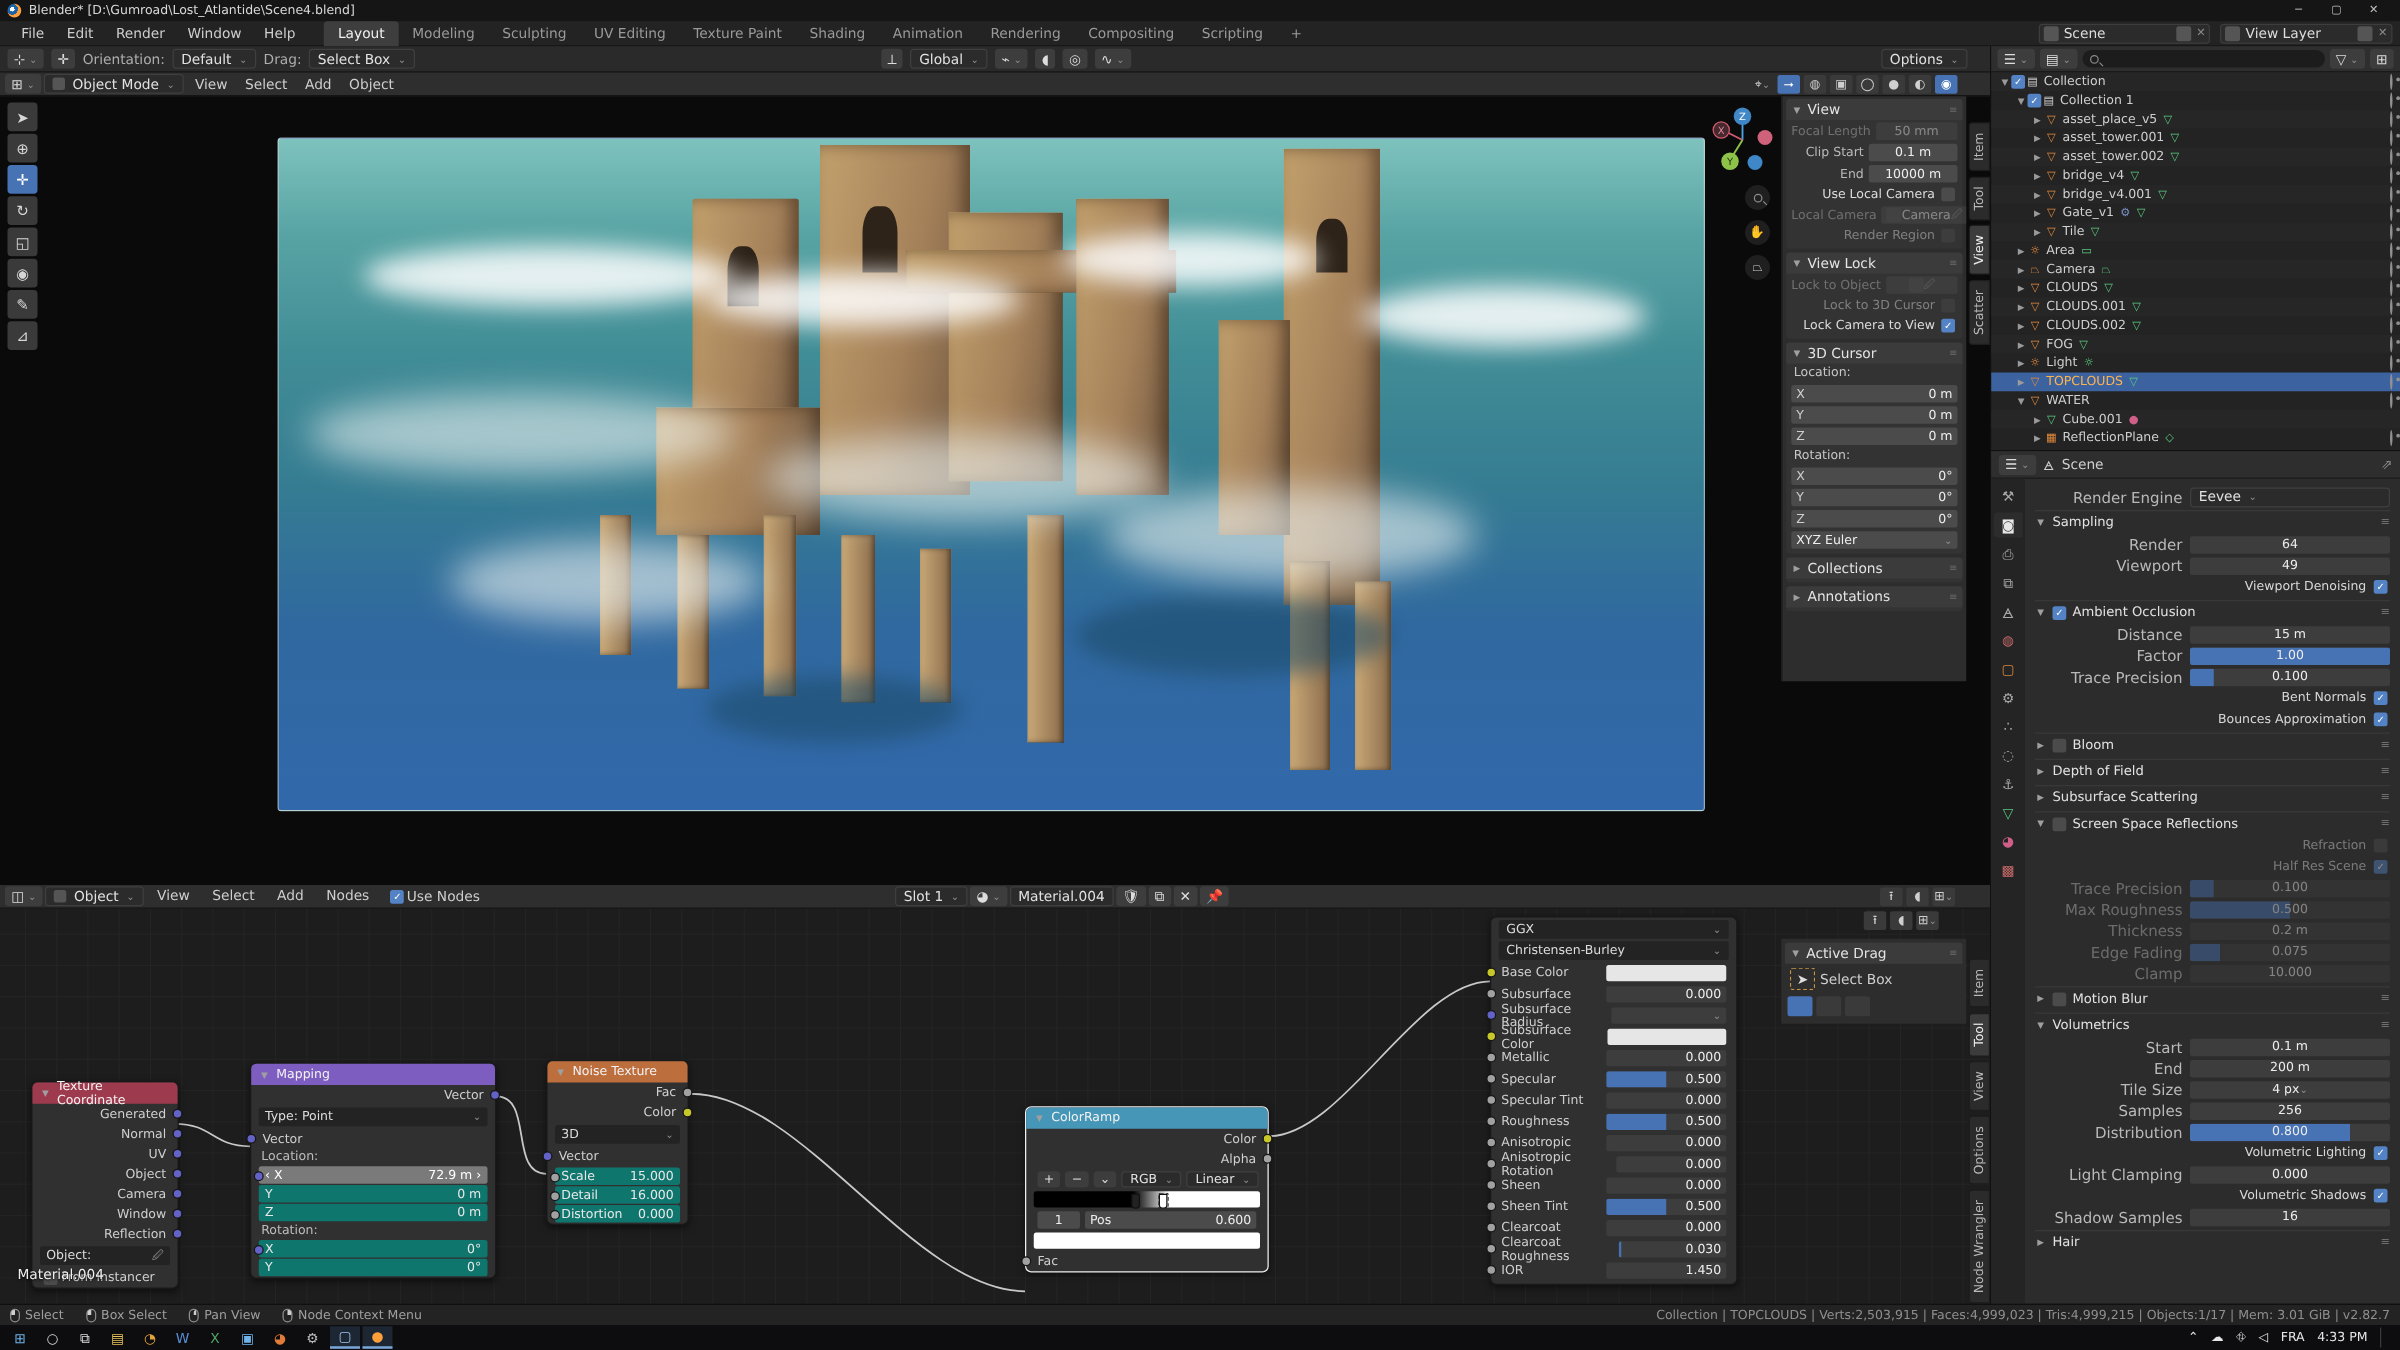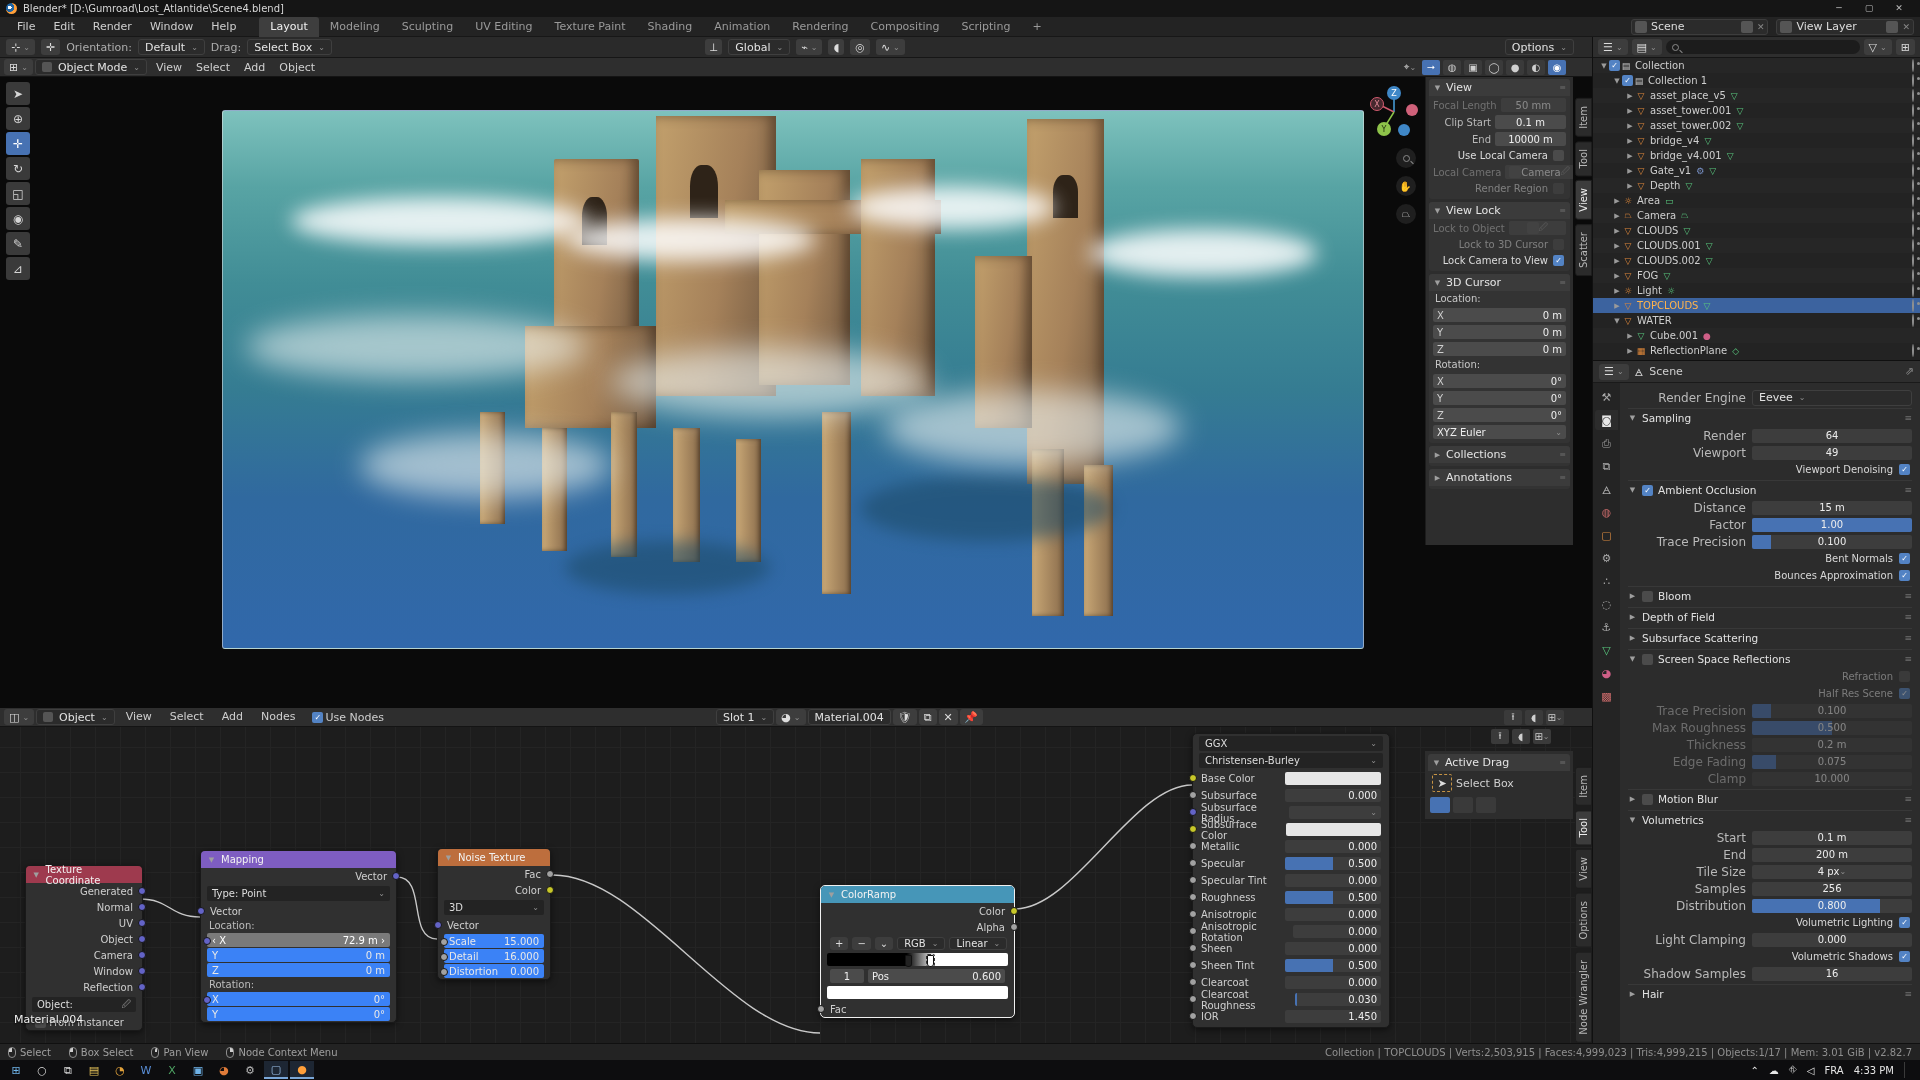--- a/index.html
+++ b/index.html
@@ -87,21 +87,21 @@
   #ne-canvas{position:absolute;left:0;top:19px;width:100%;height:316px;overflow:hidden;
     background-image:linear-gradient(#242424 1px,transparent 1px),linear-gradient(90deg,#242424 1px,transparent 1px);background-size:25px 25px;background-position:-5px -5px}
   .node{position:absolute;background:#303030;border:1px solid #191919;border-radius:5px;box-shadow:0 2px 6px rgba(0,0,0,.5);font-size:10px}
   .node.sel{border-color:#f0f0f0}
   .nhead{height:17px;border-radius:4px 4px 0 0;display:flex;align-items:center;gap:5px;padding:0 6px;color:#f2f2f2}
   .nrow{position:relative;height:16px;display:flex;align-items:center;padding:0 9px;color:#cfcfcf}
   .nrow.out{justify-content:flex-end}
   .sock{position:absolute;width:8px;height:8px;border-radius:50%;border:1px solid #161616;top:4px}
   .sock.L{left:-4px}.sock.R{right:-4px}
   .s-vec{background:#6363c7}.s-col{background:#c7c729}.s-flt{background:#a1a1a1}
-  .ninput{margin:1px 6px;height:14px;background:#3b82f6;border-radius:2px;display:flex;align-items:center;justify-content:space-between;padding:0 5px;color:#e8e8e8;position:relative}
+  .ninput{margin:1px 6px;height:14px;background:#0f766e;border-radius:2px;display:flex;align-items:center;justify-content:space-between;padding:0 5px;color:#e8e8e8;position:relative}
   .ninput.selfield{background:#7a7a7a;color:#fff}
   .ndrop{margin:2px 6px;height:15px;background:#232323;border-radius:2px;display:flex;align-items:center;justify-content:space-between;padding:0 5px;color:#ddd}
   .nsub{padding:1px 8px;color:#bdbdbd}
   #bsdf{position:absolute;left:1192px;top:6px;width:198px;background:#303030;border:1px solid #191919;border-left:1px solid #191919;font-size:10px;padding-bottom:2px}
   .brow{position:relative;height:17px;display:flex;align-items:center;justify-content:space-between;padding:0 8px;color:#cfcfcf}
   .bslider{position:relative;width:96px;height:13px;background:#3d3d3d;border-radius:2px;overflow:hidden;display:flex;align-items:center;justify-content:flex-end;padding:0 4px;color:#eee}
   .bfill{position:absolute;left:0;top:0;bottom:0;background:#4772b3}
   .bval{position:relative}
   .bswatch{width:96px;height:13px;border-radius:2px;background:#e6e6e6}
   .bdrop{margin:2px 6px;height:15px;background:#232323;border-radius:2px;display:flex;align-items:center;justify-content:space-between;padding:0 6px;color:#ddd}
@@ -847,21 +847,21 @@
           <span class="olexp">▶</span>
           <span class="olic" style="color: rgb(224, 136, 58);">▽</span>
           <span class="oltxt">Gate_v1</span>
           <span class="badge" style="color: rgb(122, 147, 201);">⚙</span>
           <span class="badge" style="color: rgb(89, 201, 127);">▽</span>
           <span class="oleye"><span class="eye"></span></span>
         </div>
         <div class="olrow" style="padding-left: 32px;">
           <span class="olexp">▶</span>
           <span class="olic" style="color: rgb(224, 136, 58);">▽</span>
-          <span class="oltxt">Depth</span>
+          <span class="oltxt">Tile</span>
           <span class="badge" style="color: rgb(89, 201, 127);">▽</span>
           <span class="oleye"><span class="eye"></span></span>
         </div>
         <div class="olrow" style="padding-left: 19px;">
           <span class="olexp">▶</span>
           <span class="olic" style="color: rgb(224, 136, 58);">☼</span>
           <span class="oltxt">Area</span>
           <span class="badge" style="color: rgb(89, 201, 127);">▭</span>
           <span class="oleye"><span class="eye"></span></span>
         </div>

